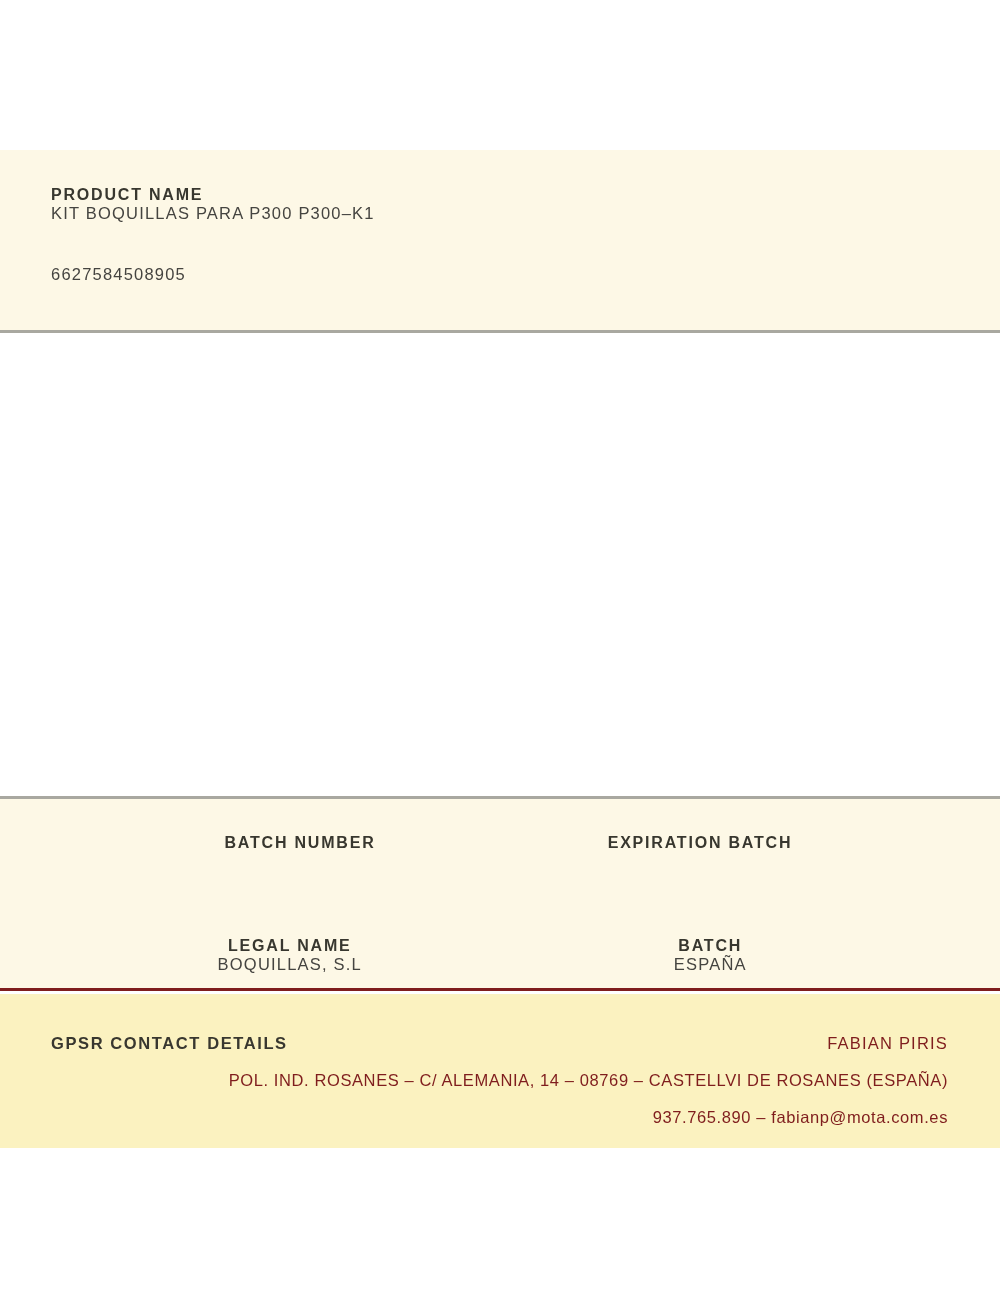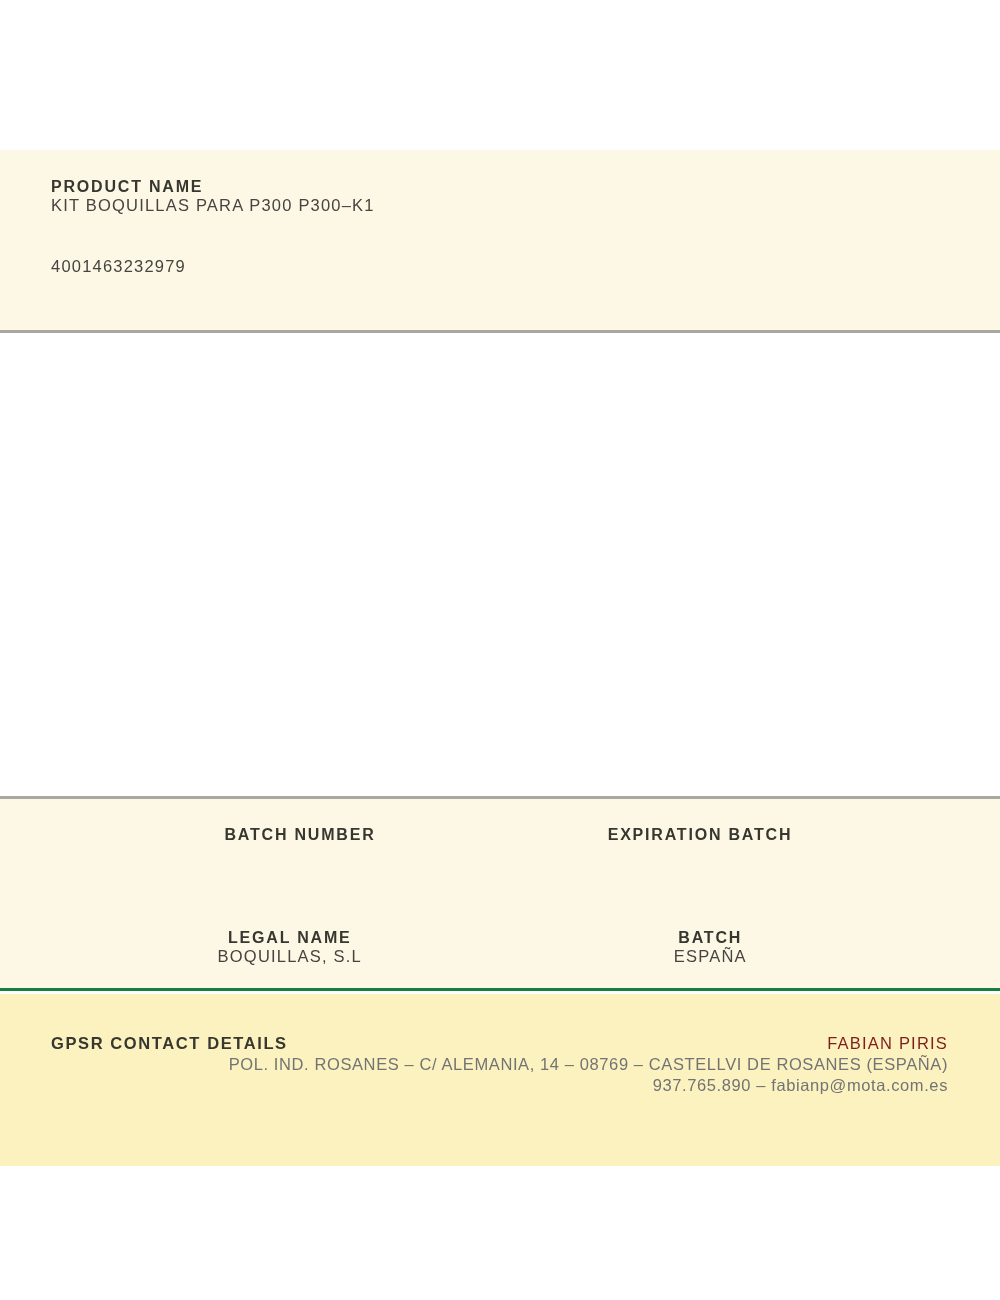--- a/index.html
+++ b/index.html
@@ -16,33 +16,33 @@
   .band {
     position: absolute;
     left: 0;
     width: 1000px;
   }
   .band-product {
     top: 150px;
     height: 183px;
     background: #fdf8e6;
     border-bottom: 3px solid #a9a8a0;
-    padding: 27px 51px 0 51px;
+    padding: 35px 51px 0 51px;
   }
   .band-batch {
     top: 796px;
     height: 195px;
     background: #fdf8e6;
     border-top: 3px solid #a9a8a0;
-    border-bottom: 3px solid #15803d;
-    padding-top: 26px;
+    border-bottom: 3px solid #7f1d1d;
+    padding-top: 34px;
   }
   .band-gpsr {
     top: 994px;
-    height: 172px;
+    height: 154px;
     background: #fbf2c0;
     padding: 40px 52px 0 51px;
   }
 
   .label {
     font-weight: bold;
     font-size: 16px;
     letter-spacing: 1.8px;
     color: #38372f;
     line-height: 19px;
@@ -85,37 +85,37 @@
   .gpsr-name {
     font-size: 16.5px;
     letter-spacing: 1.2px;
     color: #7f1d1d;
     line-height: 19px;
   }
   .gpsr-line {
     text-align: right;
     font-size: 16.5px;
     letter-spacing: 0.6px;
-    color: #737373;
+    color: #7f1d1d;
     line-height: 19px;
-    margin-top: 2px;
+    margin-top: 18px;
   }
 </style>
 </head>
 <body>
 
 <div class="page">
 
   <section class="band band-product">
     <div class="field">
       <div class="label">PRODUCT NAME</div>
       <div class="value">KIT BOQUILLAS PARA P300 P300–K1</div>
     </div>
     <div class="field field-gap">
-      <div class="value">4001463232979</div>
+      <div class="value">6627584508905</div>
     </div>
   </section>
 
   <section class="band band-batch">
     <div class="batch-columns">
       <div class="batch-col">
         <div class="label">BATCH NUMBER</div>
         <div class="value value-slot"></div>
       </div>
       <div class="batch-col">

